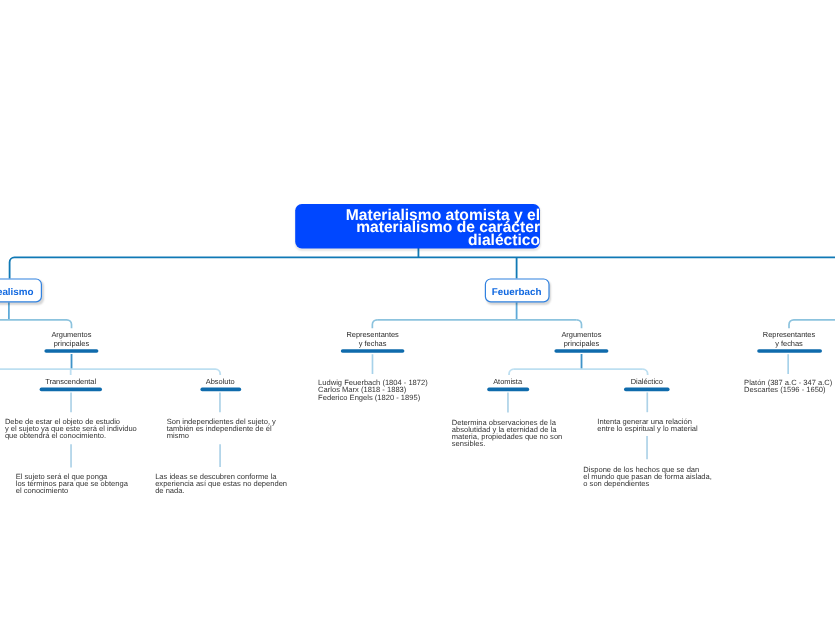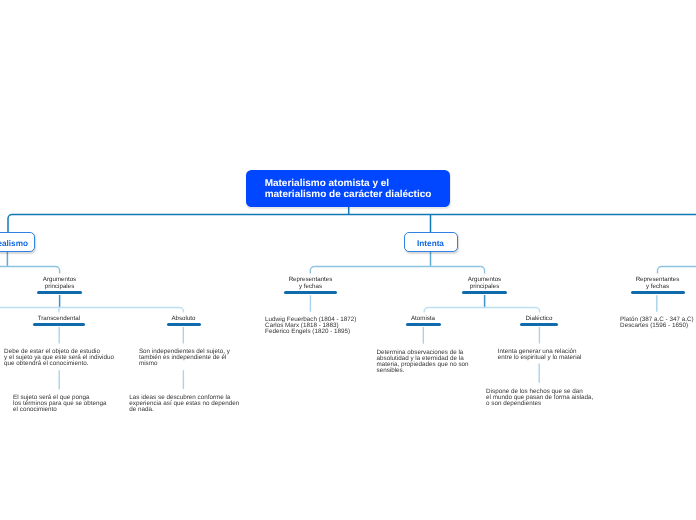--- a/index.html
+++ b/index.html
@@ -8,21 +8,21 @@
        font-family:"Liberation Sans",sans-serif;
        -webkit-font-smoothing:antialiased;
        text-rendering:geometricPrecision;}
   #canvas{position:relative;width:696px;height:520px;background:#fff;transform:translateZ(0);}
   svg.links{position:absolute;left:0;top:0;width:696px;height:520px;}
 
   .root{
     position:absolute;box-sizing:border-box;
     left:246px;top:170px;width:204px;height:37px;
     background:#0047FF;border-radius:5.5px;color:#ffffff;font-weight:bold;
-    font-size:10px;line-height:10.4px;text-align:left;
+    font-size:13px;line-height:10.4px;text-align:right;
     display:flex;align-items:center;justify-content:center;
     white-space:pre-line;padding-top:2px;
     box-shadow:0.5px 1.5px 1.5px rgba(0,0,0,0.10);
   }
   .pill{
     position:absolute;box-sizing:border-box;
     top:231.5px;height:20.5px;
     background:#ffffff;border:1.5px solid #3182E0;border-radius:5px;
     color:#1068E0;font-weight:bold;font-size:8.2px;
     display:flex;align-items:center;justify-content:center;padding-top:3px;
@@ -77,21 +77,21 @@
   <path d="M423.3 327.1 L423.3 343.8" stroke="#ADD2E8" stroke-width="1.4"></path>
   <path d="M539.4 327 L539.4 343.5" stroke="#ADD2E8" stroke-width="1.4"></path>
   <path d="M539.2 363.4 L539.2 382.7" stroke="#ADD2E8" stroke-width="1.4"></path>
   </g>
 </svg>
 
 <div class="root">Materialismo atomista y el
 materialismo de carácter dialéctico</div>
 
 <div class="pill" style="left:-17.2px;width:52.5px;">Idealismo</div>
-<div class="pill" style="left:403.5px;width:54px;">Intenta</div>
+<div class="pill" style="left:403.5px;width:54px;">Feuerbach</div>
 
 <div class="barnode" style="left:9.5px;top:275.8px;width:100px;">
   <div>Argumentos
 principales</div>
   <div class="bar" style="width:45px;"></div>
 </div>
 
 <div class="barnode" style="left:260.5px;top:275.8px;width:100px;">
   <div>Representantes
 y fechas</div>

